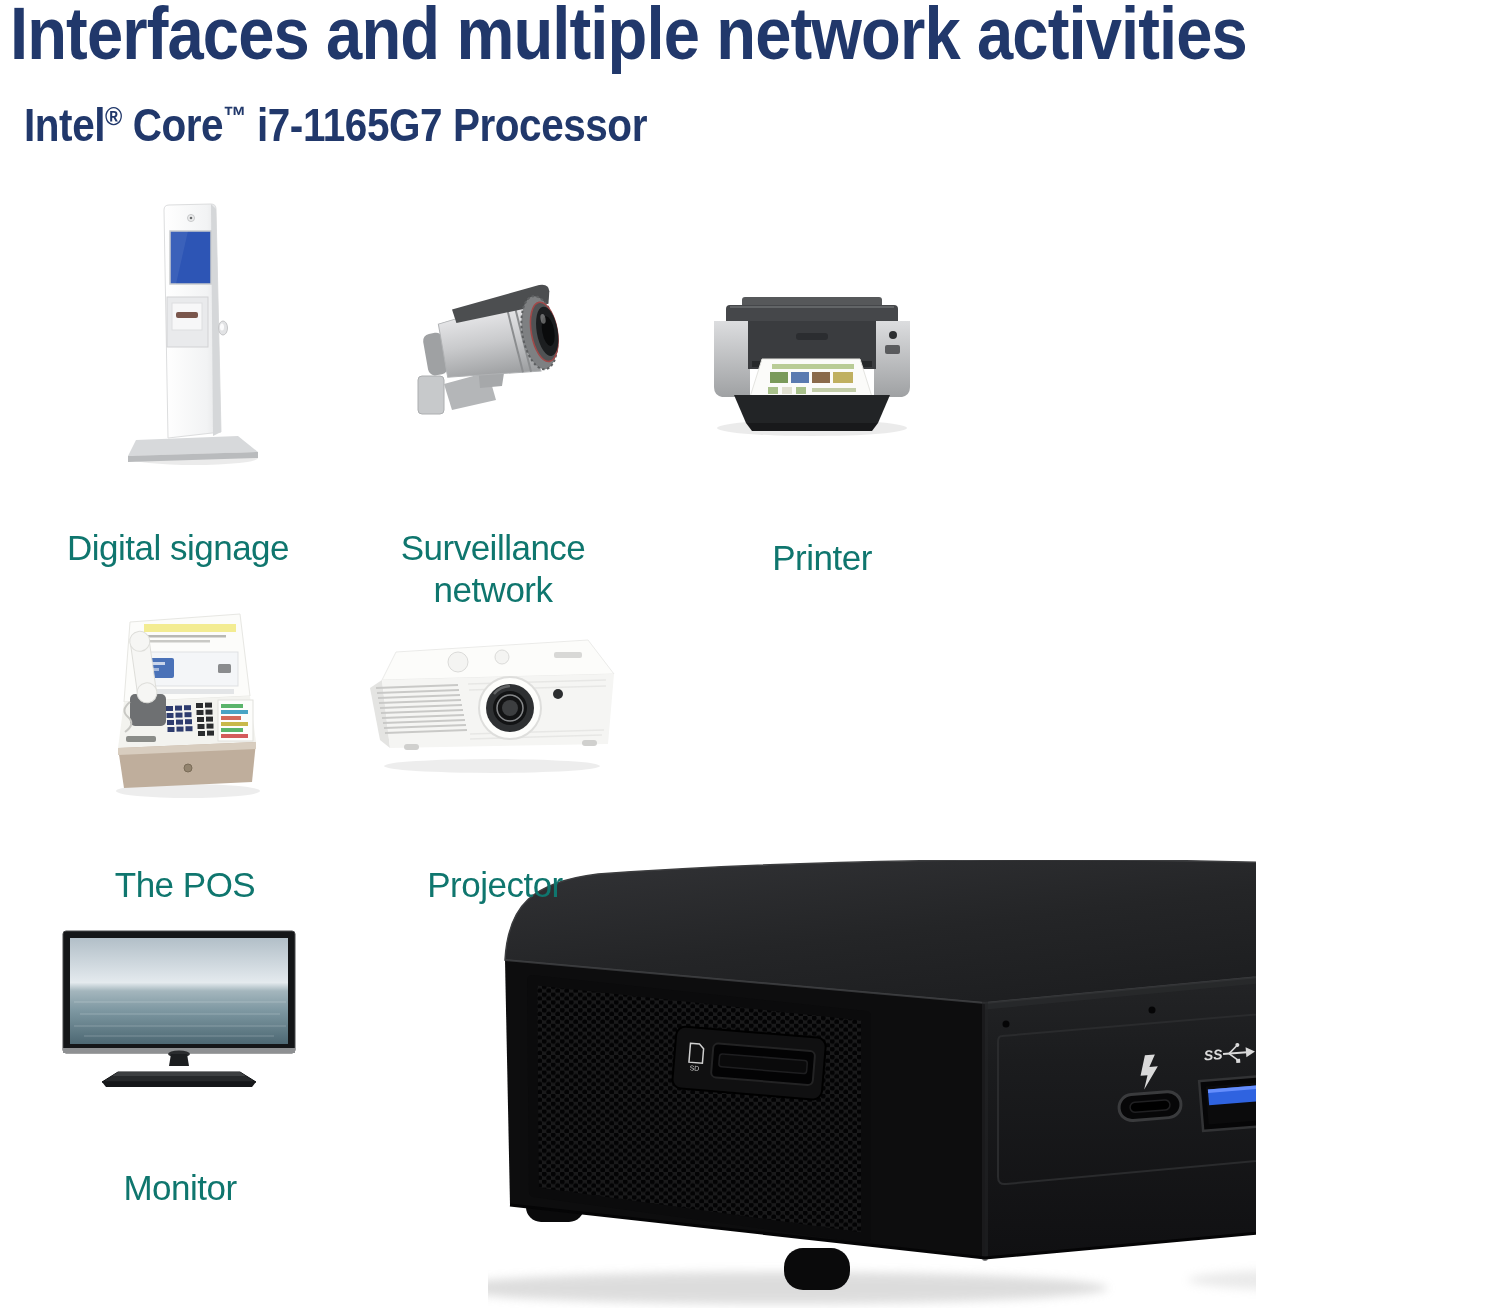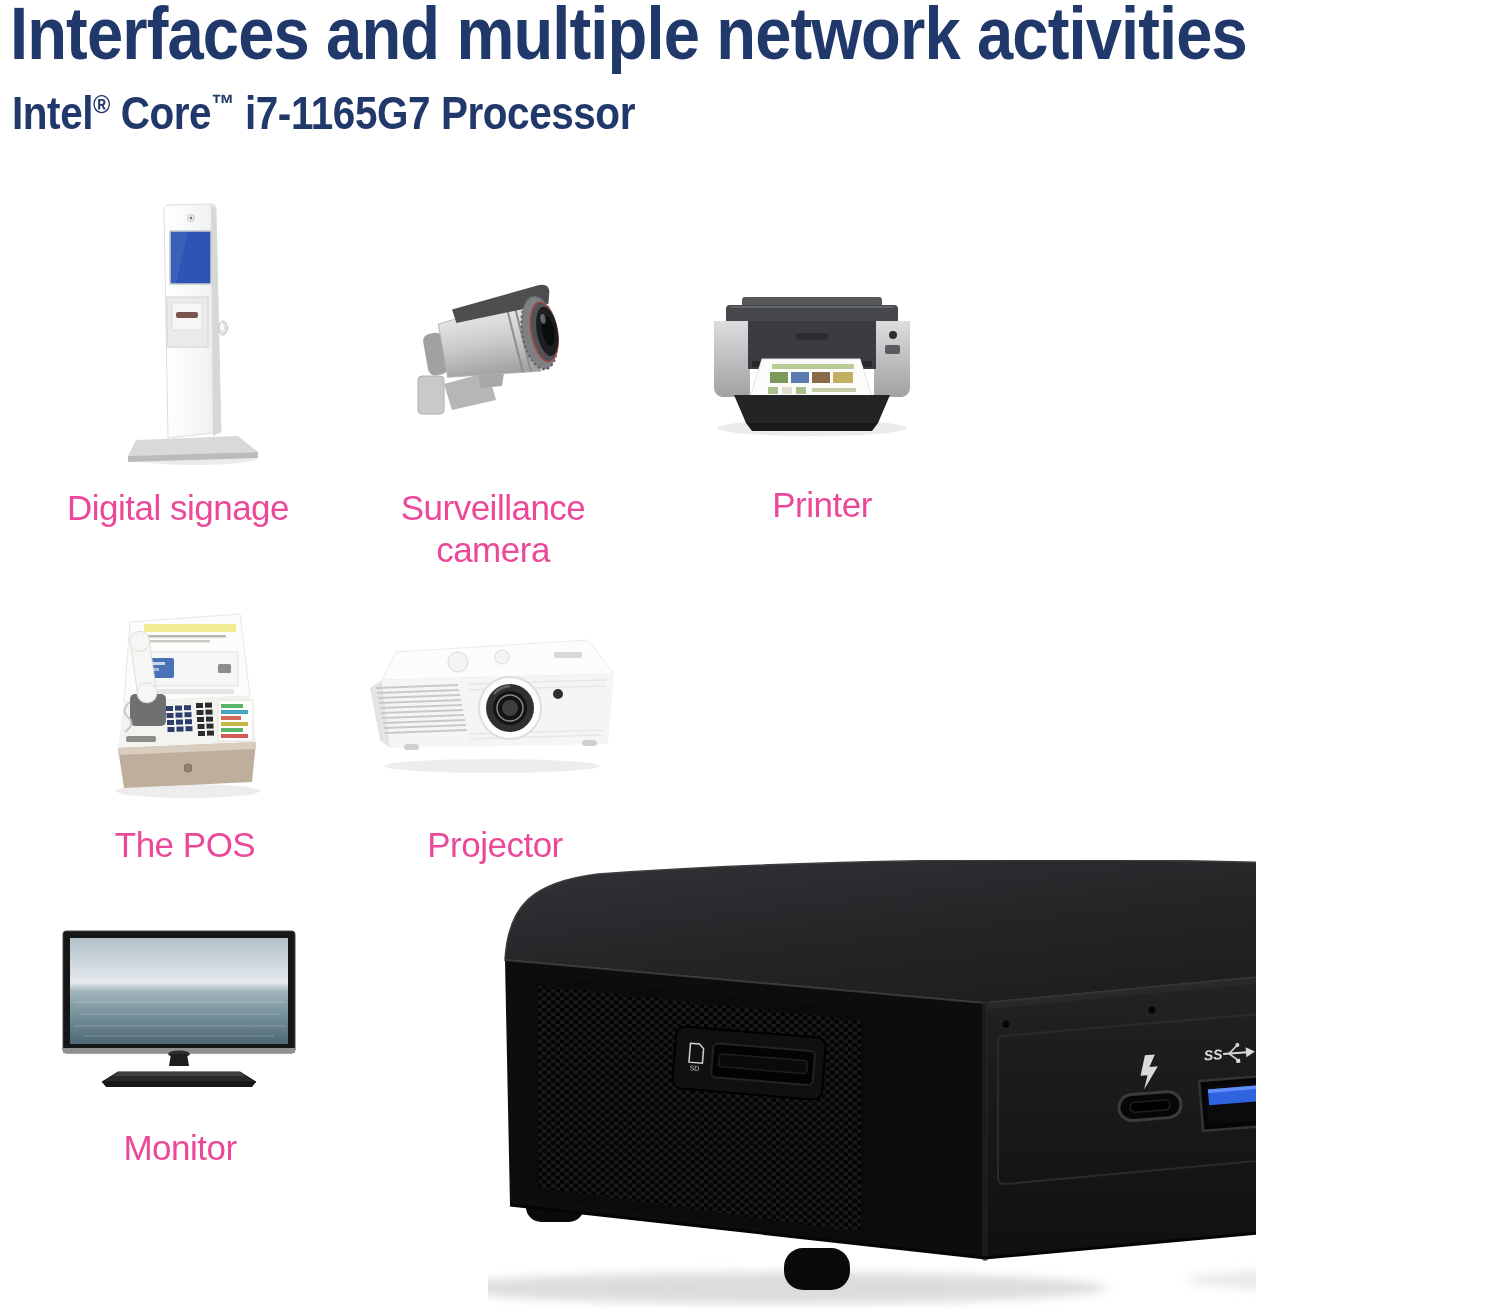--- a/index.html
+++ b/index.html
@@ -7,30 +7,30 @@
     position:relative;width:1256px;height:1308px;background:#ffffff;overflow:hidden;
     font-family:"Liberation Sans",sans-serif;
   }
   .title{
     position:absolute;left:10px;top:-6px;margin:0;
     font-size:74px;font-weight:700;letter-spacing:-1px;line-height:80px;
     color:#21386b;white-space:nowrap;
   }
   .title .squeeze,.subtitle .squeeze{display:inline-block;transform:scaleX(0.88);transform-origin:left center;}
   .subtitle{
-    position:absolute;left:12px;top:78px;margin:0;
+    position:absolute;left:12px;top:78px;margin:12px;
     font-size:46px;font-weight:700;letter-spacing:-0.5px;line-height:52px;
     color:#21386b;white-space:nowrap;
   }
   .subtitle sup{font-size:58%;vertical-align:super;}
   .device{position:absolute;margin:0;}
   .device svg{display:block;width:100%;height:100%;}
   .dev-label{
     position:absolute;text-align:center;
-    font-size:35px;letter-spacing:-0.5px;color:#ec4899;line-height:1.2;
+    font-size:35px;letter-spacing:-0.5px;color:#0f766e;line-height:1.2;margin-top:40px;
   }
 </style>
 </head>
 <body>
 
 <div class="canvas">
 
   <h1 class="title"><span class="squeeze">Interfaces and multiple network activities</span></h1>
   <h2 class="subtitle"><span class="squeeze"><span>Intel</span><sup>®</sup><span> Core</span><sup>™</sup><span> i7-1165G7 Processor</span></span></h2>
 
@@ -366,19 +366,19 @@
               <path d="M910,199 A14.5,14.5 0 1 0 930,199"></path>
               <line x1="920" y1="192" x2="920" y2="210"></line>
             </g>
           </g>
         </g>
       </g>
     </svg>
   </figure>
 
   <div class="dev-label" style="left:28px;top:487px;width:300px;">Digital signage</div>
-  <div class="dev-label" style="left:368px;top:487px;width:250px;">Surveillance camera</div>
-  <div class="dev-label" style="left:672px;top:484px;width:300px;">Printer</div>
+  <div class="dev-label" style="left:368px;top:487px;width:250px;">Surveillance network</div>
+  <div class="dev-label" style="left:672px;top:497px;width:300px;">Printer</div>
   <div class="dev-label" style="left:35px;top:824px;width:300px;text-align:center;">The POS</div>
   <div class="dev-label" style="left:345px;top:824px;width:300px;">Projector</div>
   <div class="dev-label" style="left:30px;top:1127px;width:300px;">Monitor</div>
 
 </div>
 
 </body></html>

